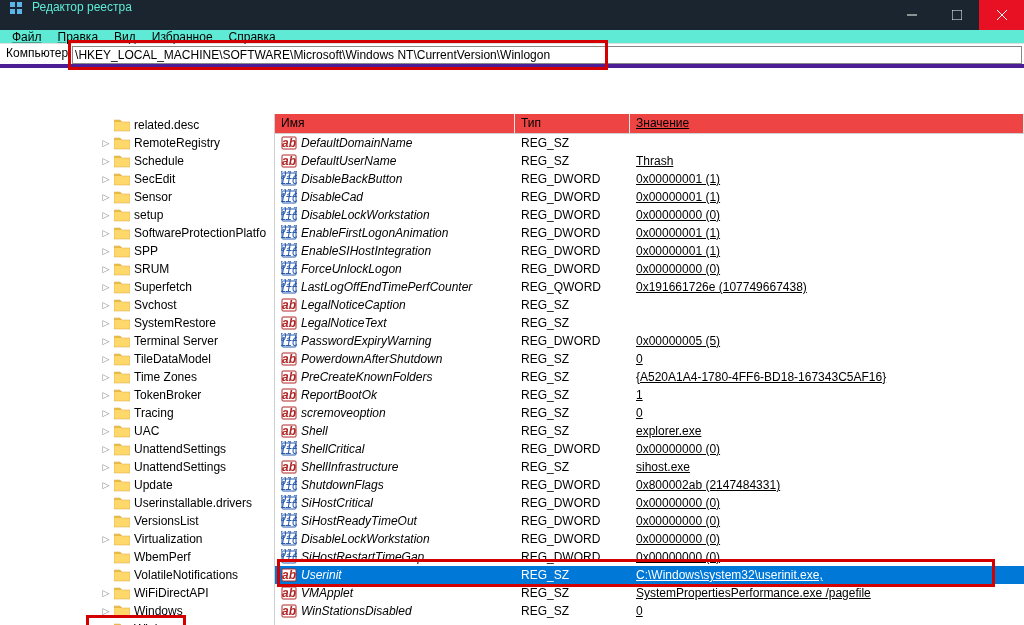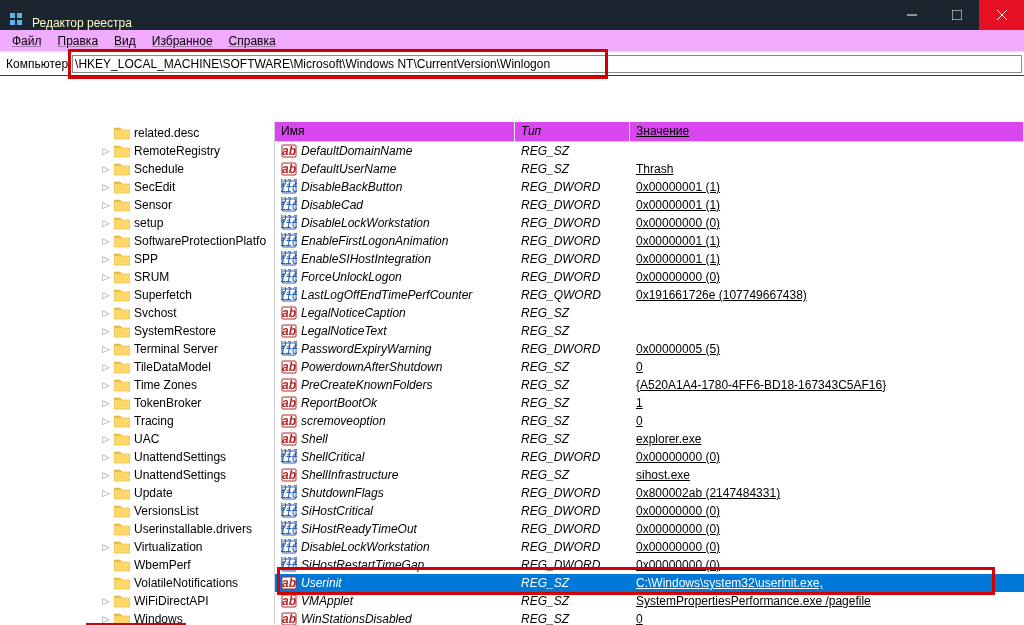--- a/index.html
+++ b/index.html
@@ -1,50 +1,50 @@
 <!DOCTYPE html>
 <html><head>
 <meta charset="utf-8">
 <style>
 * { margin: 0; padding: 0; box-sizing: border-box; font-family: "Segoe UI", Tahoma, sans-serif; font-size: 12px; }
 body { width: 1024px; height: 625px; overflow: hidden; background: #fff; }
 
-.titlebar { height: 30px; background: #1a252f; display: flex; align-items: flex-end; color: #fef9c3; }
+.titlebar { height: 30px; background: #1a252f; display: flex; align-items: flex-start; color: #5eead4; }
 .titlebar-icon { margin: 0 8px; }
 .titlebar-title { flex: 1; font-size: 12px; }
 .titlebar-btn { width: 45px; height: 30px; display: flex; align-items: center; justify-content: center; color: #fff; }
 .titlebar-btn.close { background: #e81123; }
 
-.menubar { height: 22px; background: #f0abfc; border-bottom: 1px solid #e0e0e0; display: flex; align-items: center; padding: 0 4px; }
+.menubar { height: 14px; background: #5eead4; border-bottom: 1px solid #e0e0e0; display: flex; align-items: center; padding: 0 4px; }
 .menubar-item { padding: 2px 8px; cursor: default; text-decoration: underline; text-decoration-color: rgba(0,0,0,0.3); }
 
-.addressbar-area { height: 24px; display: flex; align-items: center; border-bottom: 1px solid #4c1d95; padding: 2px; position: relative; }
+.addressbar-area { height: 24px; display: flex; align-items: flex-start; border-bottom: 4px solid #4c1d95; padding: 2px; position: relative; }
 .address-label { padding: 0 4px; font-size: 12px; }
 .address-wrap { flex: 1; position: relative; }
 .address-input { width: 100%; height: 18px; border: 1px solid #888; font-size: 12px; padding: 0 2px; }
 .highlight-address { position: absolute; border: 3px solid #d40000; pointer-events: none; top: -6px; height: 30px; left: -4px; width: 540px; z-index: 10; }
 
 .content { display: flex; height: calc(625px - 30px - 22px - 24px - 18px); margin-top: 46px; }
 
 .tree-pane { width: 275px; border-right: 1px solid #d0d0d0; overflow-y: auto; overflow-x: auto; position: relative; }
 .tree-inner { padding: 2px 0; position: relative; }
 .tree-item { display: flex; align-items: center; height: 18px; white-space: nowrap; cursor: default; position: relative; }
 .expander { width: 12px; height: 12px; display: inline-flex; align-items: center; justify-content: center; margin-right: 2px; font-size: 9px; color: #888; cursor: pointer; }
 .expander.empty { visibility: hidden; }
 .folder-icon { width: 16px; height: 14px; margin-right: 4px; display: inline-block; }
 .folder-icon svg { display: block; }
 .tree-label { font-size: 12px; }
 .tree-indent-0 { padding-left: 100px; }
 .highlight-tree { position: absolute; border: 3px solid #d40000; left: 86px; width: 100px; height: 24px; z-index: 10; pointer-events: none; }
 
 .list-pane { flex: 1; display: flex; flex-direction: column; overflow: hidden; position: relative; }
-.list-header { display: flex; height: 20px; border-bottom: 1px solid #d0d0d0; background: #d946ef; }
+.list-header { display: flex; height: 20px; border-bottom: 1px solid #d0d0d0; background: #ef4444; }
 .list-header-cell { border-right: 1px solid #e8e8e8; padding: 2px 6px; font-size: 12px; cursor: default; }
 .col-name { width: 240px; }
-.col-type { width: 115px; font-style: italic; }
+.col-type { width: 115px; }
 .col-data { flex: 1; text-decoration: underline; }
 .list-body { flex: 1; overflow-y: scroll; overflow-x: auto; }
 .list-row { display: flex; align-items: center; height: 18px; cursor: default; }
 .list-row.selected { background: #0078d7; color: #fff; }
 .list-cell { padding: 0 6px; font-size: 12px; white-space: nowrap; overflow: hidden; text-overflow: clip; }
 .vcell { display: flex; align-items: center; font-style: italic; }
 .vicon { width: 16px; height: 16px; margin-right: 4px; flex-shrink: 0; }
 .highlight-row { position: absolute; border: 3px solid #d40000; pointer-events: none; z-index: 10; }
 
 .statusbar-area { height: 18px; background: #f0f0f0; border-top: 1px solid #d0d0d0; display: flex; }
@@ -321,31 +321,31 @@
           <span class="tree-label">Update</span>
         </div>
         <div class="tree-item tree-indent-0">
           <span class="expander empty">▷</span>
           <span class="folder-icon">
             <svg width="16" height="14">
               <path d="M0 2 L6 2 L8 4 L16 4 L16 13 L0 13 Z" fill="#ffd86b" stroke="#d9a441" stroke-width="0.5"></path>
               <path d="M0 2 L6 2 L8 4 L0 4 Z" fill="#e8b84a"></path>
             </svg>
           </span>
+          <span class="tree-label">Userinstallable.drivers</span>
+        </div>
+        <div class="tree-item tree-indent-0">
+          <span class="expander empty">▷</span>
+          <span class="folder-icon">
+            <svg width="16" height="14">
+              <path d="M0 2 L6 2 L8 4 L16 4 L16 13 L0 13 Z" fill="#ffd86b" stroke="#d9a441" stroke-width="0.5"></path>
+              <path d="M0 2 L6 2 L8 4 L0 4 Z" fill="#e8b84a"></path>
+            </svg>
+          </span>
           <span class="tree-label">VersionsList</span>
-        </div>
-        <div class="tree-item tree-indent-0">
-          <span class="expander empty">▷</span>
-          <span class="folder-icon">
-            <svg width="16" height="14">
-              <path d="M0 2 L6 2 L8 4 L16 4 L16 13 L0 13 Z" fill="#ffd86b" stroke="#d9a441" stroke-width="0.5"></path>
-              <path d="M0 2 L6 2 L8 4 L0 4 Z" fill="#e8b84a"></path>
-            </svg>
-          </span>
-          <span class="tree-label">Userinstallable.drivers</span>
         </div>
         <div class="tree-item tree-indent-0">
           <span class="expander ">▷</span>
           <span class="folder-icon">
             <svg width="16" height="14">
               <path d="M0 2 L6 2 L8 4 L16 4 L16 13 L0 13 Z" fill="#ffd86b" stroke="#d9a441" stroke-width="0.5"></path>
               <path d="M0 2 L6 2 L8 4 L0 4 Z" fill="#e8b84a"></path>
             </svg>
           </span>
           <span class="tree-label">Virtualization</span>

